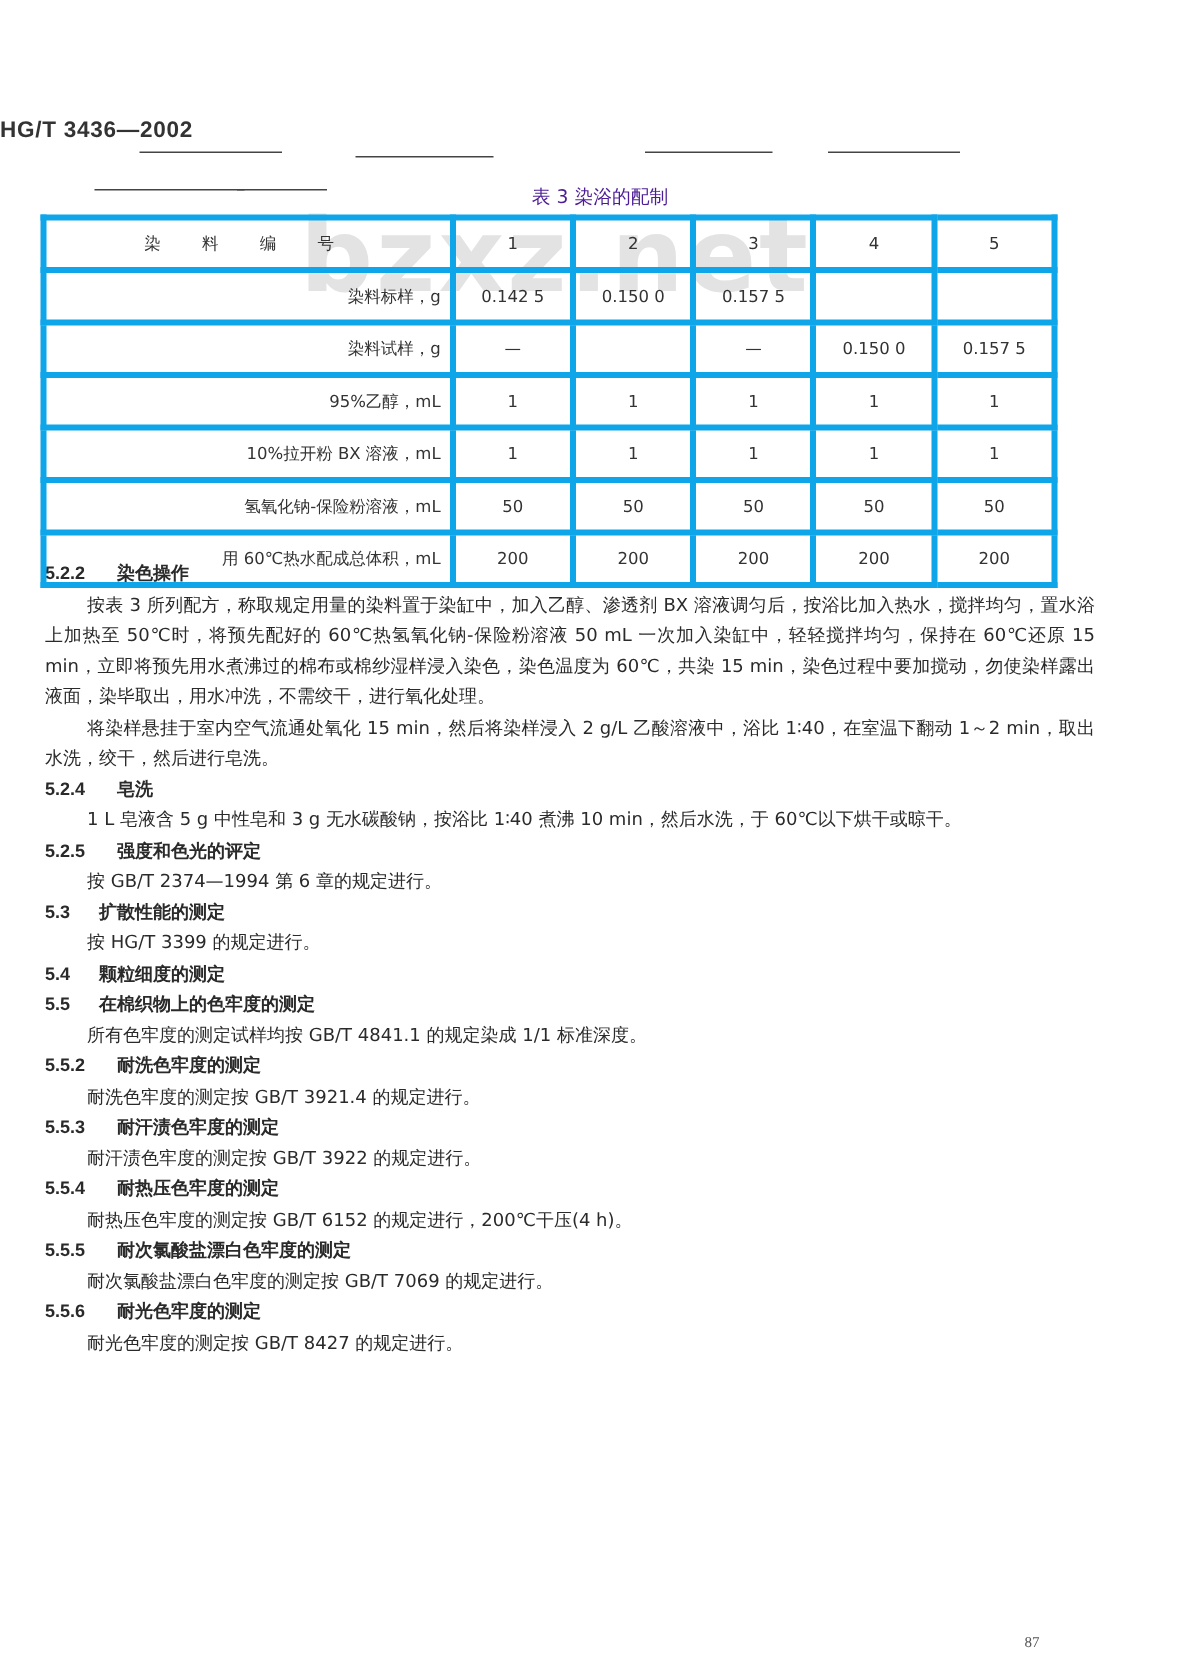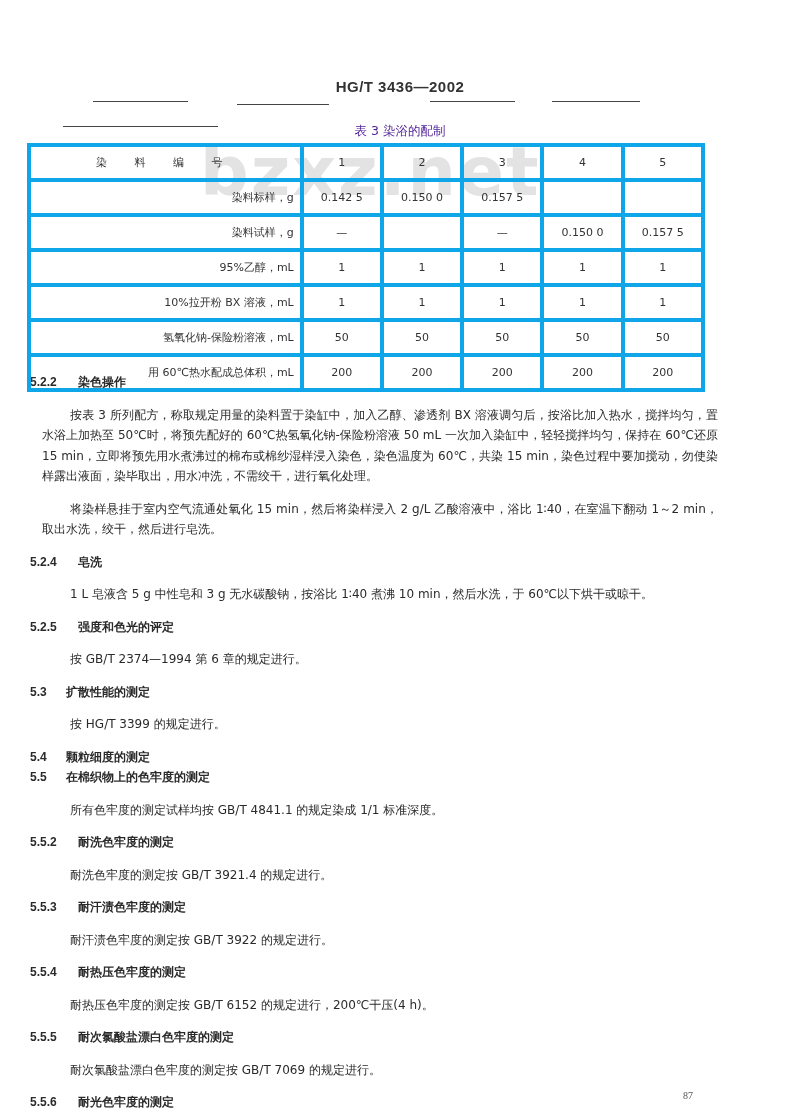--- a/index.html
+++ b/index.html
@@ -1,35 +1,35 @@
 <!DOCTYPE html>
 <html><head>
 <meta charset="utf-8">
 <style>
   html, body { margin: 0; padding: 0; background: #ffffff; }
   body { width: 800px; height: 1118px; position: relative; overflow: hidden;
          font-family: "DejaVu Sans", "Liberation Sans", sans-serif; color: #2a2a2a; }
-  .header-code { position: absolute; top: 78px; left: 0; width: 800px; text-align: center;
+  .header-code { position: absolute; top: 78px; left: 0; width: 800px; text-align: left;
                  font-family: "Liberation Sans", sans-serif; font-weight: bold; font-size: 15px; letter-spacing: 0.5px; color: #333; }
   .header-rule { position: absolute; height: 1px; background: #444; }
   .table-title { position: absolute; top: 123px; left: 0; width: 800px; text-align: center; font-size: 12.5px; color: #4c1d95; }
   .watermark { position: absolute; top: 138px; left: 200px; font-family: "DejaVu Sans", sans-serif; font-weight: bold;
                font-size: 68px; color: #e3e3e3; letter-spacing: 2px; z-index: 0; line-height: 1; }
   table.recipe { position: absolute; top: 143px; left: 27px; width: 678px; border-collapse: collapse; z-index: 1;
                  font-size: 11px; color: #333; }
   table.recipe td { height: 31px; padding: 0 6px; border: 4px solid #0ea5e9; }
   table.recipe td.label { width: 262px; text-align: right; }
   table.recipe td.head { text-align: center; }
   table.recipe td.num { text-align: center; width: 65px; }
   table.recipe tr.headrow td.label { text-align: center; letter-spacing: 12px; }
   .content { position: absolute; top: 372px; left: 30px; width: 700px; font-size: 12px; line-height: 20.5px; color: #2a2a2a; }
   .sec { font-weight: bold; margin: 0; }
   .sec .num { display: inline-block; width: 48px; font-family: "Liberation Sans", sans-serif; }
   .sec.major .num { width: 36px; }
-  .para { margin: 12px; text-indent: 28px; text-align: justify; }
+  .para { margin: 0; text-indent: 28px; text-align: justify; }
   .page-num { position: absolute; top: 1090px; left: 683px; font-size: 10px; color: #555; font-family: "Liberation Serif", serif; }
 </style>
 </head>
 <body>
 
 <div>
 
   <div class="header-code">HG/T 3436—2002</div>
   <div class="header-rule" style="top:126px;left:63px;width:100px;"></div>
   <div class="header-rule" style="top:126px;left:158px;width:60px;"></div>

